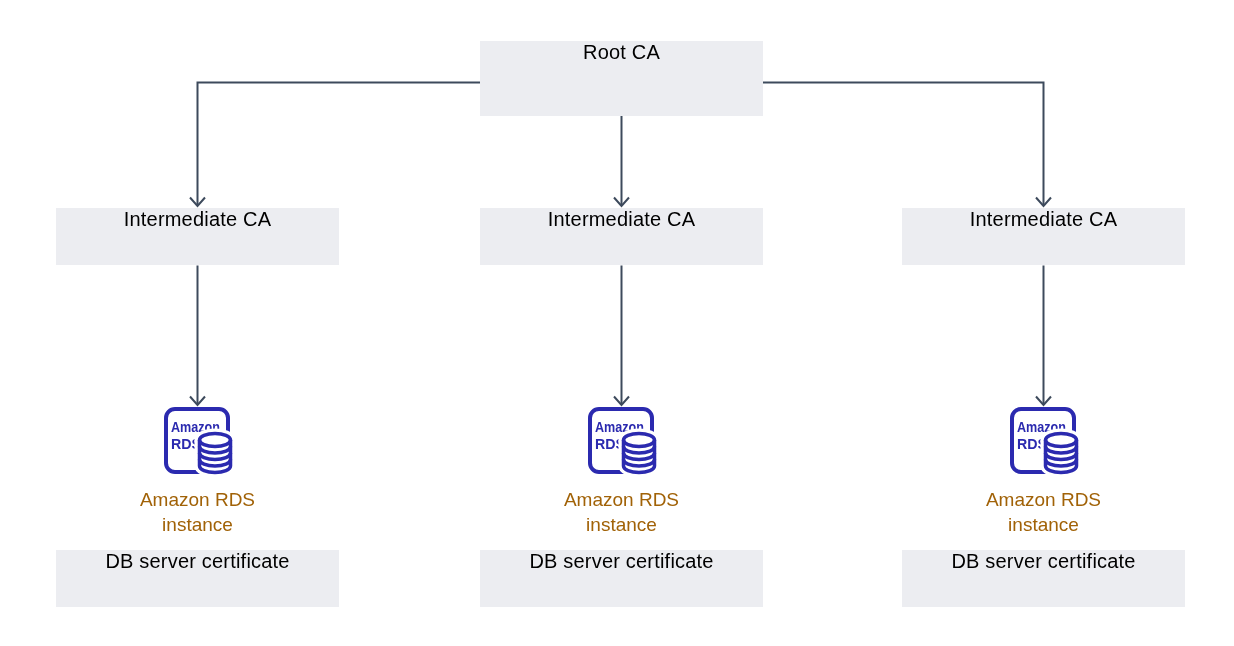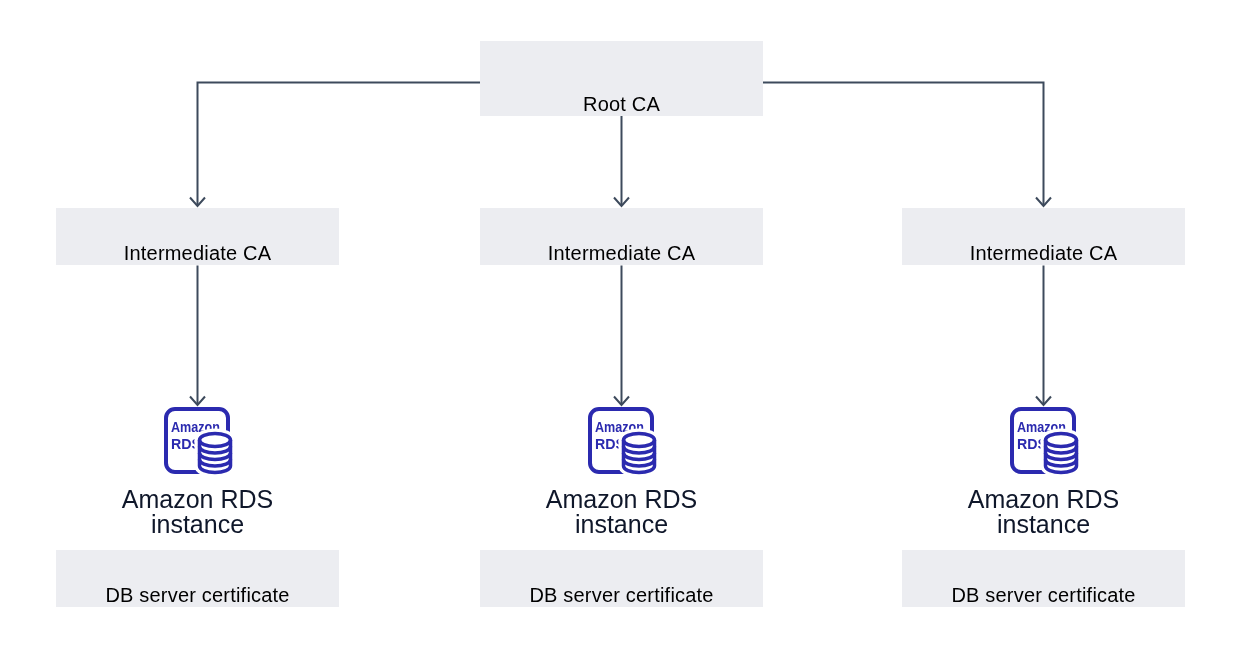--- a/index.html
+++ b/index.html
@@ -13,21 +13,21 @@
     height: 646px;
     background: var(--background, #ffffff);
     font-family: "Liberation Sans", "DejaVu Sans", sans-serif;
     overflow: hidden;
   }
   .box {
     position: absolute;
     background: var(--box_fill, #ECEDF1);
     color: var(--box_text, #000000);
     display: flex;
-    align-items: flex-end;
+    align-items: flex-start;
     justify-content: center;
     font-size: 20px;
     letter-spacing: 0.2px;
   }
   .connectors {
     position: absolute;
     left: 0;
     top: 0;
   }
   .connectors path {
@@ -57,22 +57,22 @@
   }
   .cyl path, .cyl ellipse {
     stroke: var(--rds_blue, #2B2AAF);
     stroke-width: 3.5;
     fill: none;
   }
   .instance-label {
     position: absolute;
     width: 283px;
     text-align: center;
-    color: #0f172a;
-    font-size: 25px;
+    color: #a16207;
+    font-size: 19px;
     line-height: 25px;
   }
 </style>
 </head>
 <body>
 
 <div class="canvas">
 
   <svg class="connectors" width="1234" height="646" viewBox="0 0 1234 646">
 

